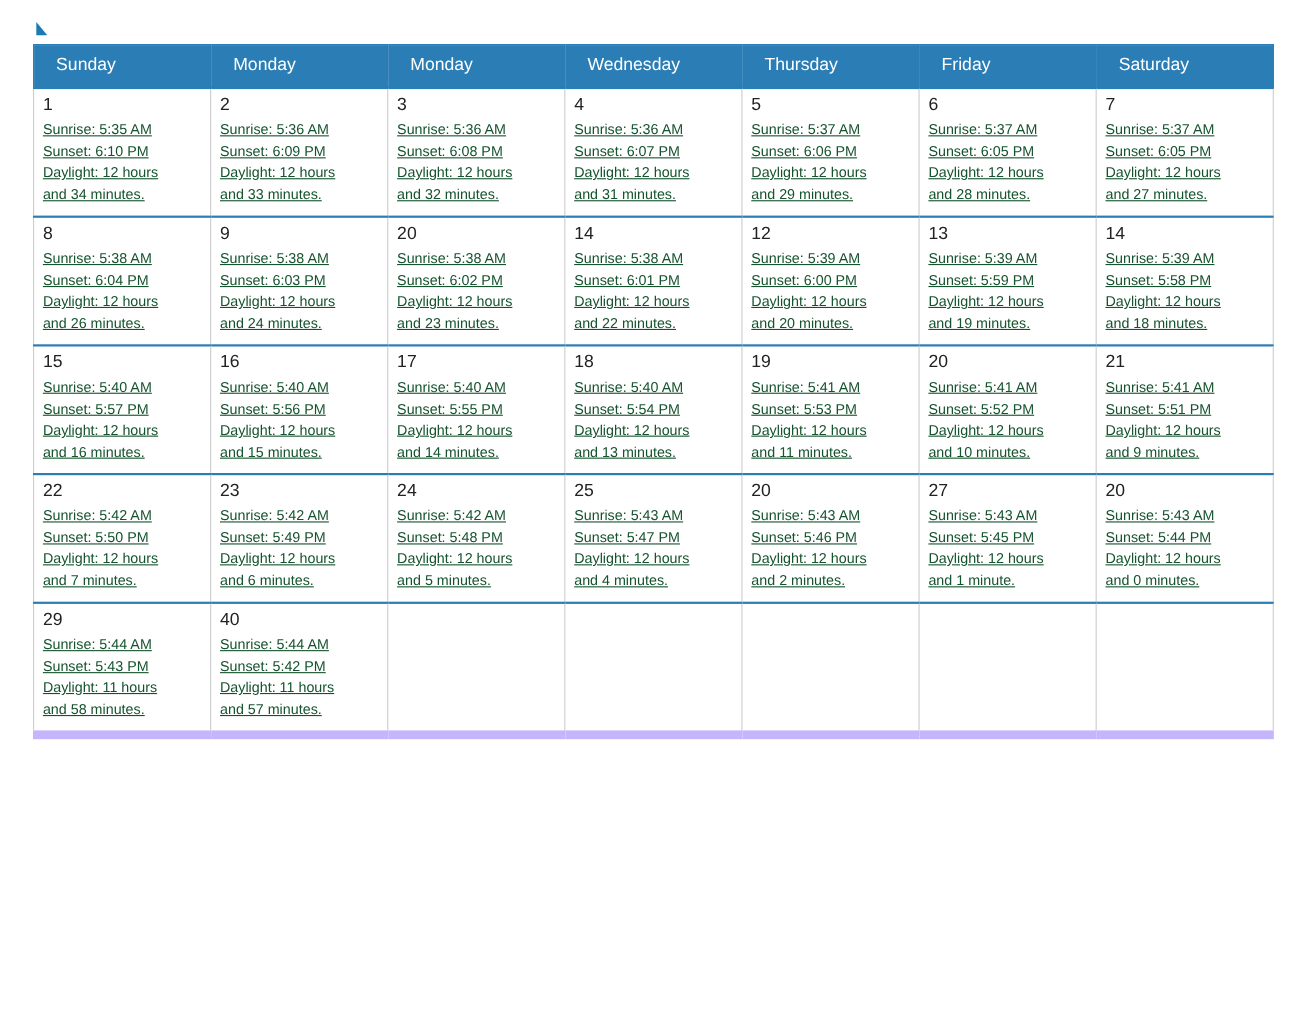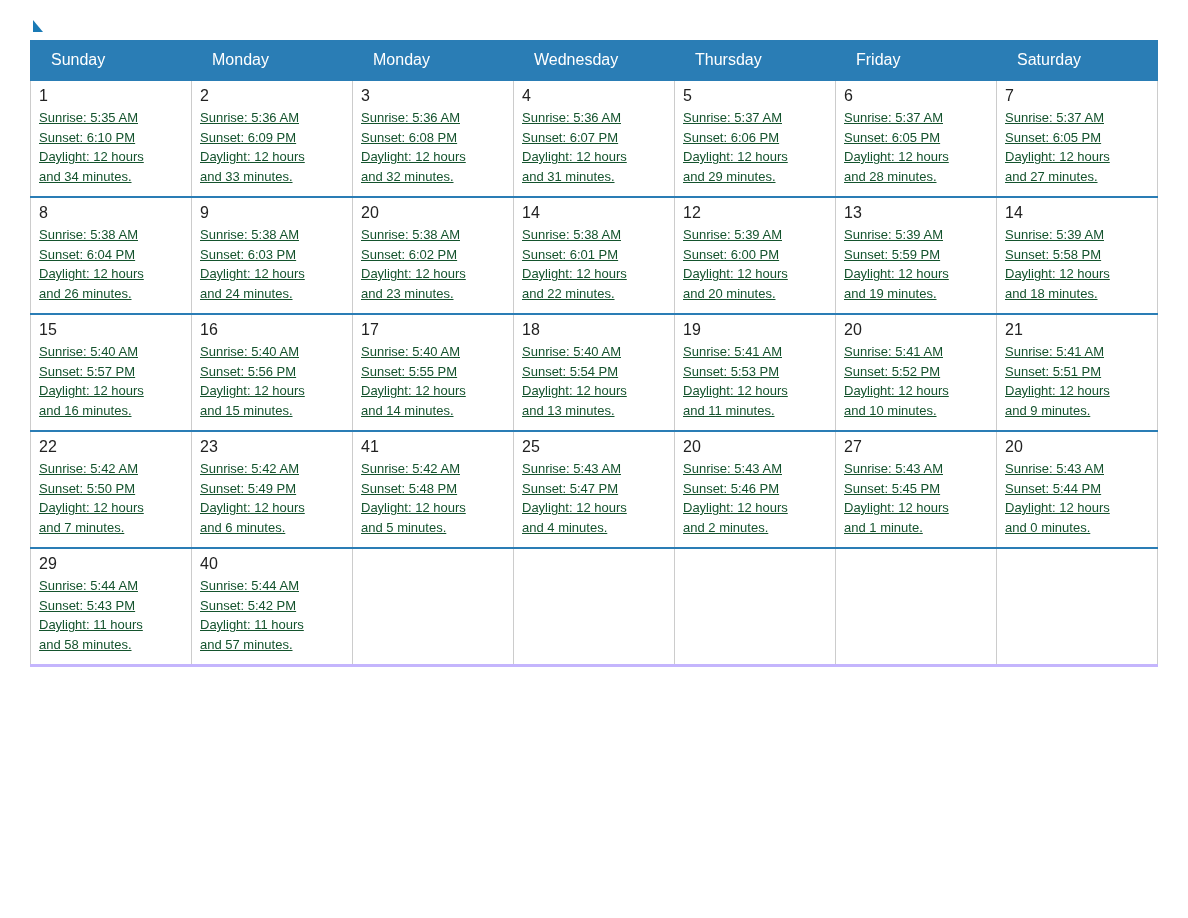--- a/index.html
+++ b/index.html
@@ -94,21 +94,21 @@
       display: block;
       margin-bottom: 3px;
     }
     .day-info {
       font-size: 13px;
       color: #14532d;
       line-height: 1.5;
       text-decoration: underline;
     }
     .last-row td {
-      border-bottom: 3px solid #c4b5fd;
+      border-bottom: 8px solid #c4b5fd;
       margin-top: 28px;
     }
   </style>
 </head>
 <body>
 
 <div class="header">
   <div class="logo-wrapper">
     <div class="logo-row">
       <span class="logo-text-general"></span>
@@ -230,21 +230,21 @@
       <tr>
         <td>
           <span class="day-number">22</span>
           <div class="day-info">Sunrise: 5:42 AM<br>Sunset: 5:50 PM<br>Daylight: 12 hours<br>and 7 minutes.</div>
         </td>
         <td>
           <span class="day-number">23</span>
           <div class="day-info">Sunrise: 5:42 AM<br>Sunset: 5:49 PM<br>Daylight: 12 hours<br>and 6 minutes.</div>
         </td>
         <td>
-          <span class="day-number">41</span>
+          <span class="day-number">24</span>
           <div class="day-info">Sunrise: 5:42 AM<br>Sunset: 5:48 PM<br>Daylight: 12 hours<br>and 5 minutes.</div>
         </td>
         <td>
           <span class="day-number">25</span>
           <div class="day-info">Sunrise: 5:43 AM<br>Sunset: 5:47 PM<br>Daylight: 12 hours<br>and 4 minutes.</div>
         </td>
         <td>
           <span class="day-number">20</span>
           <div class="day-info">Sunrise: 5:43 AM<br>Sunset: 5:46 PM<br>Daylight: 12 hours<br>and 2 minutes.</div>
         </td>

